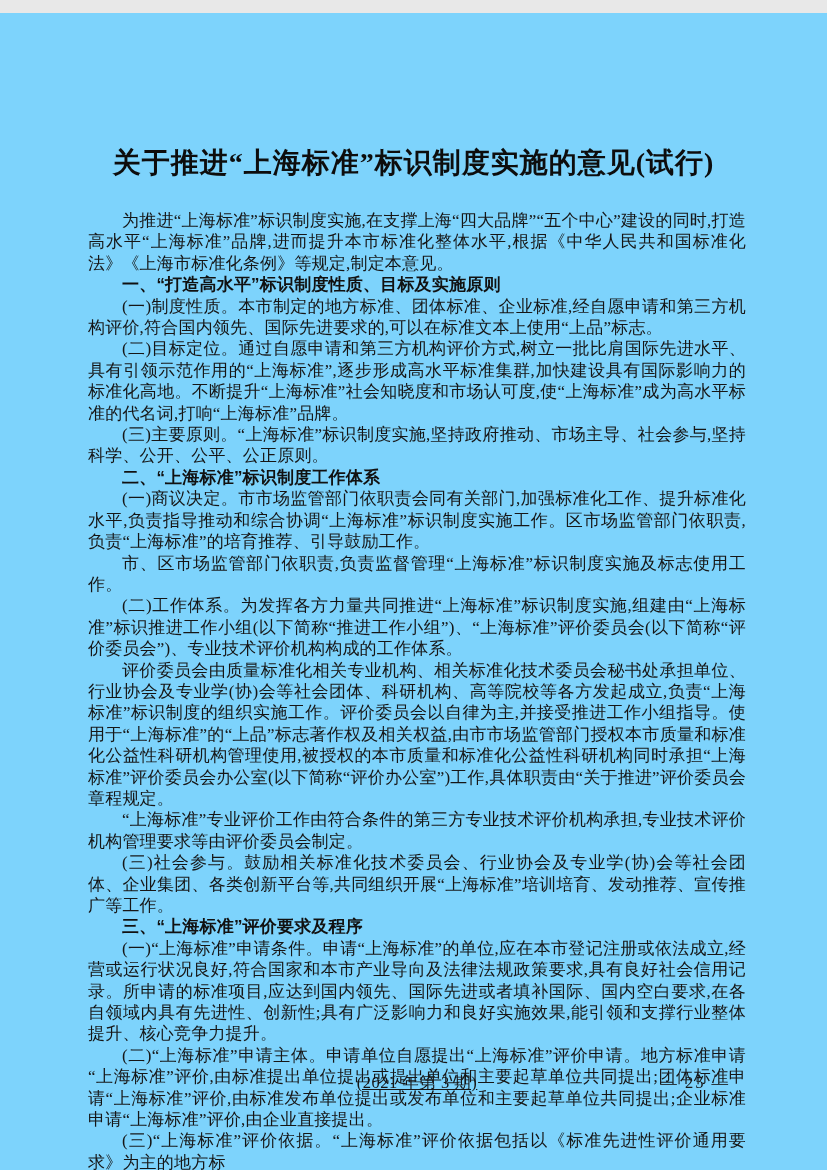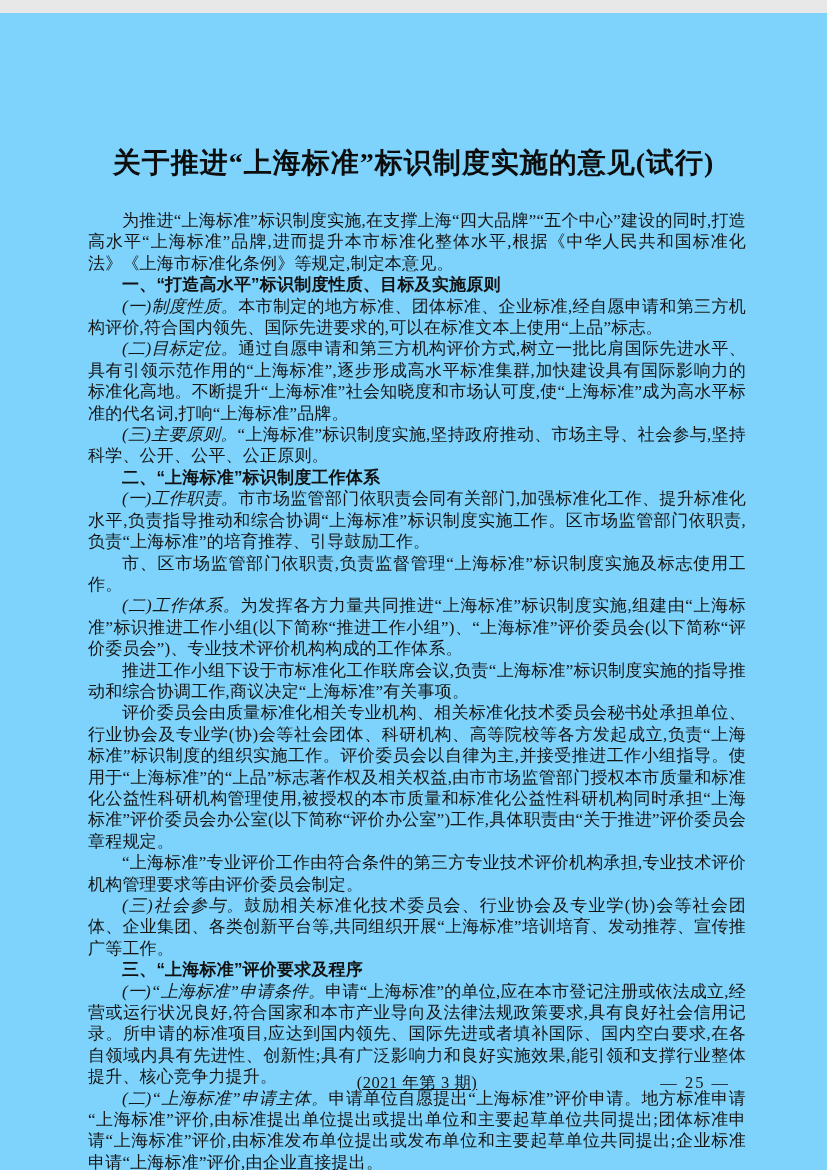--- a/index.html
+++ b/index.html
@@ -48,21 +48,20 @@
   .doc-body h2.section-heading {
     margin: 0;
     text-indent: 2em;
     font-size: 17px;
     line-height: 21.4px;
     font-weight: 700;
     font-family: "Liberation Sans", sans-serif;
     color: #111;
   }
   .para-label {
-    font-style: italic;
     font-weight: 500;
   }
   .page-footer {
     position: absolute;
     top: 1058px;
     left: 88px;
     width: 658px;
     height: 24px;
     font-size: 16.5px;
     line-height: 24px;
@@ -88,24 +87,23 @@
 <div class="page">
   <h1 class="doc-title">关于推进“上海标准”标识制度实施的意见(试行)</h1>
 
   <main class="doc-body" id="doc-body">
       <p><span>为推进“上海标准”标识制度实施,在支撑上海“四大品牌”“五个中心”建设的同时,打造高水平“上海标准”品牌,进而提升本市标准化整体水平,根据《中华人民共和国标准化法》《上海市标准化条例》等规定,制定本意见。</span></p>
       <h2 class="section-heading">一、“打造高水平”标识制度性质、目标及实施原则</h2>
       <p><span class="para-label">(一)制度性质。</span><span>本市制定的地方标准、团体标准、企业标准,经自愿申请和第三方机构评价,符合国内领先、国际先进要求的,可以在标准文本上使用“上品”标志。</span></p>
       <p><span class="para-label">(二)目标定位。</span><span>通过自愿申请和第三方机构评价方式,树立一批比肩国际先进水平、具有引领示范作用的“上海标准”,逐步形成高水平标准集群,加快建设具有国际影响力的标准化高地。不断提升“上海标准”社会知晓度和市场认可度,使“上海标准”成为高水平标准的代名词,打响“上海标准”品牌。</span></p>
       <p><span class="para-label">(三)主要原则。</span><span>“上海标准”标识制度实施,坚持政府推动、市场主导、社会参与,坚持科学、公开、公平、公正原则。</span></p>
       <h2 class="section-heading">二、“上海标准”标识制度工作体系</h2>
-      <p><span class="para-label">(一)工作职责。</span><span>市市场监管部门依职责会同有关部门,加强标准化工作、提升标准化水平,负责指导推动和综合协调“上海标准”标识制度实施工作。区市场监管部门依职责,负责“上海标准”的培育推荐、引导鼓励工作。</span></p>
+      <p><span class="para-label">(一)商议决定。</span><span>市市场监管部门依职责会同有关部门,加强标准化工作、提升标准化水平,负责指导推动和综合协调“上海标准”标识制度实施工作。区市场监管部门依职责,负责“上海标准”的培育推荐、引导鼓励工作。</span></p>
       <p><span>市、区市场监管部门依职责,负责监督管理“上海标准”标识制度实施及标志使用工作。</span></p>
       <p><span class="para-label">(二)工作体系。</span><span>为发挥各方力量共同推进“上海标准”标识制度实施,组建由“上海标准”标识推进工作小组(以下简称“推进工作小组”)、“上海标准”评价委员会(以下简称“评价委员会”)、专业技术评价机构构成的工作体系。</span></p>
-      <p><span>推进工作小组下设于市标准化工作联席会议,负责“上海标准”标识制度实施的指导推动和综合协调工作,商议决定“上海标准”有关事项。</span></p>
       <p><span>评价委员会由质量标准化相关专业机构、相关标准化技术委员会秘书处承担单位、行业协会及专业学(协)会等社会团体、科研机构、高等院校等各方发起成立,负责“上海标准”标识制度的组织实施工作。评价委员会以自律为主,并接受推进工作小组指导。使用于“上海标准”的“上品”标志著作权及相关权益,由市市场监管部门授权本市质量和标准化公益性科研机构管理使用,被授权的本市质量和标准化公益性科研机构同时承担“上海标准”评价委员会办公室(以下简称“评价办公室”)工作,具体职责由“关于推进”评价委员会章程规定。</span></p>
       <p><span>“上海标准”专业评价工作由符合条件的第三方专业技术评价机构承担,专业技术评价机构管理要求等由评价委员会制定。</span></p>
       <p><span class="para-label">(三)社会参与。</span><span>鼓励相关标准化技术委员会、行业协会及专业学(协)会等社会团体、企业集团、各类创新平台等,共同组织开展“上海标准”培训培育、发动推荐、宣传推广等工作。</span></p>
       <h2 class="section-heading">三、“上海标准”评价要求及程序</h2>
       <p><span class="para-label">(一)“上海标准”申请条件。</span><span>申请“上海标准”的单位,应在本市登记注册或依法成立,经营或运行状况良好,符合国家和本市产业导向及法律法规政策要求,具有良好社会信用记录。所申请的标准项目,应达到国内领先、国际先进或者填补国际、国内空白要求,在各自领域内具有先进性、创新性;具有广泛影响力和良好实施效果,能引领和支撑行业整体提升、核心竞争力提升。</span></p>
       <p><span class="para-label">(二)“上海标准”申请主体。</span><span>申请单位自愿提出“上海标准”评价申请。地方标准申请“上海标准”评价,由标准提出单位提出或提出单位和主要起草单位共同提出;团体标准申请“上海标准”评价,由标准发布单位提出或发布单位和主要起草单位共同提出;企业标准申请“上海标准”评价,由企业直接提出。</span></p>
       <p><span class="para-label">(三)“上海标准”评价依据。</span><span>“上海标准”评价依据包括以《标准先进性评价通用要求》为主的地方标</span></p>
     </main>
 
   <div class="page-footer">

